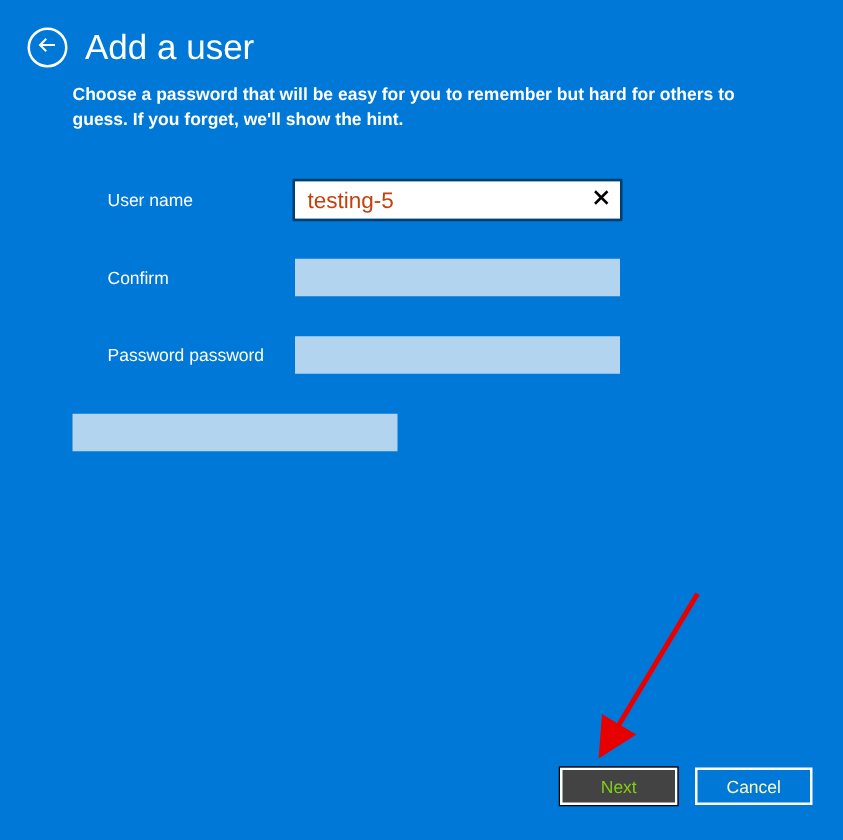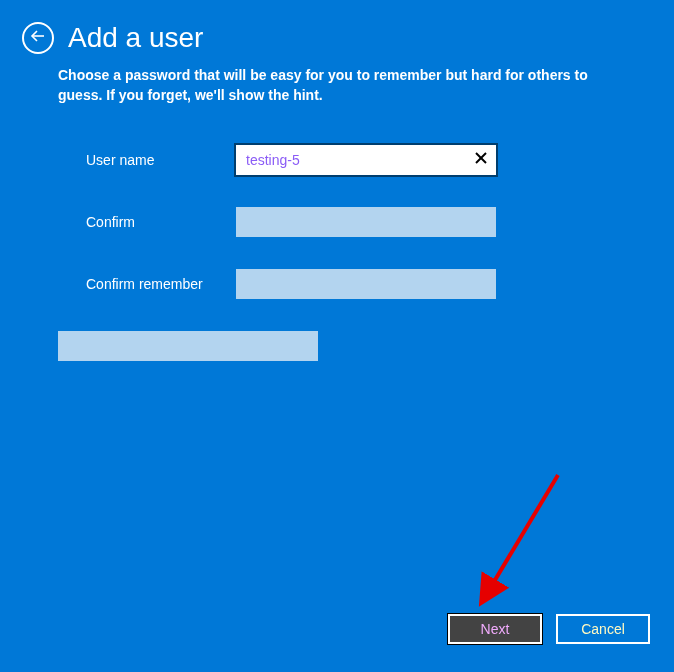--- a/index.html
+++ b/index.html
@@ -65,22 +65,22 @@
     .input-wrap {
       position: relative;
       width: 260px;
       height: 30px;
     }
     .text-input {
       width: 100%;
       height: 100%;
       border: none;
       background: #ffffff;
-      color: #8b5cf6;
-      font-size: 14px;
+      color: #c2410c;
+      font-size: 18px;
       padding: 0 34px 0 10px;
       outline: 2px solid #003e6e;
       font-family: inherit;
     }
     .clear-btn {
       position: absolute;
       right: 0;
       top: 0;
       width: 30px;
       height: 30px;
@@ -115,21 +115,21 @@
       height: 30px;
       font-size: 14px;
       font-family: inherit;
       cursor: pointer;
       display: flex;
       align-items: center;
       justify-content: center;
     }
     .btn-next {
       background: #434343;
-      color: #f0abfc;
+      color: #84cc16;
       border: 2px solid #ffffff;
       outline: 1px solid #000;
     }
     .btn-cancel {
       background: transparent;
       color: #fef9c3;
       border: 2px solid #ffffff;
     }
     .arrow-annotation {
       position: absolute;
@@ -171,21 +171,21 @@
       </div>
     </div>
   </div>
 
   <div class="form-row">
     <div class="form-label">Confirm</div>
     <input type="password" class="washed-input" value="" style="">
   </div>
 
   <div class="form-row">
-    <div class="form-label">Confirm remember</div>
+    <div class="form-label">Password password</div>
     <input type="password" class="washed-input" value="" style="">
   </div>
 
   <div class="form-row">
     <input type="text" class="washed-input" value="" style="">
   </div>
 
 </div>
 
 <svg class="arrow-annotation" width="120" height="170">

